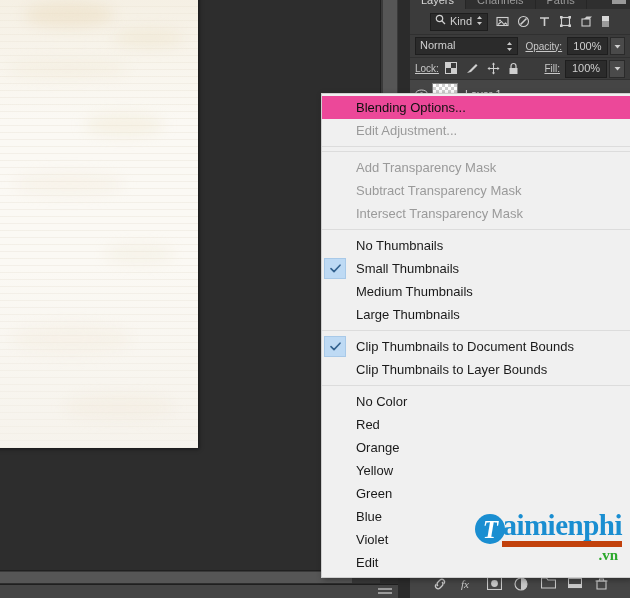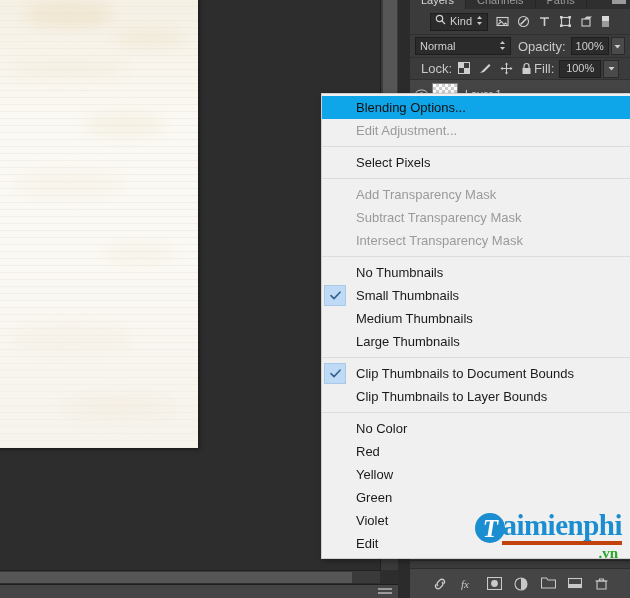--- a/index.html
+++ b/index.html
@@ -105,43 +105,43 @@
   }
 
   .panel-row {
     position: absolute; left: 0;
     width: 220px;
     display: flex; align-items: center;
     border-bottom: 1px solid #303030;
   }
   .row-filter { top: 9px;  height: 26px; padding: 0 20px; }
   .row-blend  { top: 35px; height: 23px; padding: 0 5px; }
-  .row-lock   { top: 58px; height: 22px; padding: 0 11px; }
+  .row-lock   { top: 58px; height: 22px; padding: 0 5px; }
 
   .field {
     background: #2b2b2b;
     border: 1px solid #1e1e1e;
     color: #cfcfcf;
     height: 18px; line-height: 17px;
     display: flex; align-items: center;
     font-size: 11px;
     padding: 0 4px;
   }
   .kind-field { width: 74px; justify-content: flex-start; gap: 4px; }
   .kind-stepper { margin-left: auto; font-size: 8px; line-height: 8px; color:#c0c0c0; text-align:center;}
-  .blend-field { width: 108px; }
+  .blend-field { width: 108px; align-items: flex-end; }
   .blend-stepper { margin-left: auto; font-size: 8px; line-height: 8px; color:#c0c0c0; text-align:center;}
   .num-field { width: 42px; justify-content: center; }
   .mini-arrow {
     width: 16px; height: 18px; margin-left: 2px;
     background: #4a4a4a; border: 1px solid #2a2a2a;
     display: flex; align-items: center; justify-content: center;
     font-size: 7px; color: #d0d0d0;
   }
-  .lbl { font-size: 13px; color: #c8c8c8; }
+  .lbl { font-size: 10px; color: #c8c8c8; text-decoration: underline; }
   .filter-icons { display: flex; align-items: center; gap: 8px; margin-left: 8px; color: #cfcfcf; }
   .lock-icons { display: flex; align-items: center; gap: 8px; margin-left: 6px; color: #cfcfcf; }
   .ic { width: 13px; height: 13px; display: inline-block; }
 
   .layer-row {
     position: absolute; left: 0; top: 80px;
     width: 220px; height: 28px;
     background: #454545;
     display: flex; align-items: center;
     border-bottom: 1px solid #2f2f2f;
@@ -188,21 +188,21 @@
     font-size: 13px;
     color: #1a1a1a;
   }
   .mi {
     position: relative;
     height: 23px; line-height: 23px;
     padding-left: 34px;
     white-space: nowrap;
   }
   .mi.disabled { color: #9a9a9a; }
-  .mi.selected { background: #0ea5e9; color: #101010; }
+  .mi.selected { background: #ec4899; color: #101010; }
   .mi .check {
     position: absolute; left: 2px; top: 1px;
     width: 22px; height: 21px;
     background: #bedaf4;
     border: 1px solid #a8c9e8;
     display: flex; align-items: center; justify-content: center;
   }
   .mi .check svg { display:block; }
   .sep { height: 1px; background: #dcdcdc; margin: 4px 0 4px 0; }
 
@@ -223,21 +223,21 @@
     display: flex; align-items: center; justify-content: center;
     line-height: 1;
   }
   .wm-text {
     font-family: "Liberation Serif", serif;
     font-size: 29px; font-weight: bold;
     color: #1a8ed1;
     letter-spacing: -0.5px;
     margin-left: -3px;
     line-height: 1;
-    border-bottom: 4px solid #c2410c;
+    border-bottom: 6px solid #c2410c;
     padding-bottom: 1px;
   }
   .wm-tld {
     font-family: "Liberation Serif", serif;
     font-size: 15px; font-weight: bold;
     color: #2aa82a;
     margin-top: 1px; margin-right: 4px;
     line-height: 1;
   }
 </style>
@@ -454,21 +454,20 @@
             <path d="M0.5 4 H12.5 M4.5 4 V2 H8.5 V4" fill="none" stroke="#c9c9c9" stroke-width="1.1"></path>
           </svg>
       </span>
     </div>
   </div>
 
   <div class="ctx-menu" id="ctx-menu">
       <div class="mi selected"><span>Blending Options...</span></div>
       <div class="mi disabled"><span>Edit Adjustment...</span></div>
       <div class="sep"></div>
-      <div class="mi"><span>Select Pixels</span></div>
       <div class="sep"></div>
       <div class="mi disabled"><span>Add Transparency Mask</span></div>
       <div class="mi disabled"><span>Subtract Transparency Mask</span></div>
       <div class="mi disabled"><span>Intersect Transparency Mask</span></div>
       <div class="sep"></div>
       <div class="mi"><span>No Thumbnails</span></div>
       <div class="mi"><span class="check">
           <svg width="11" height="9" viewBox="0 0 11 9">
             <path d="M1 4.6 L4 7.6 L10 1.2" fill="none" stroke="#33628f" stroke-width="1.6" stroke-linecap="round" stroke-linejoin="round"></path>
           </svg>
@@ -478,22 +477,24 @@
       <div class="sep"></div>
       <div class="mi"><span class="check">
           <svg width="11" height="9" viewBox="0 0 11 9">
             <path d="M1 4.6 L4 7.6 L10 1.2" fill="none" stroke="#33628f" stroke-width="1.6" stroke-linecap="round" stroke-linejoin="round"></path>
           </svg>
         </span><span>Clip Thumbnails to Document Bounds</span></div>
       <div class="mi"><span>Clip Thumbnails to Layer Bounds</span></div>
       <div class="sep"></div>
       <div class="mi"><span>No Color</span></div>
       <div class="mi"><span>Red</span></div>
+      <div class="mi"><span>Orange</span></div>
       <div class="mi"><span>Yellow</span></div>
       <div class="mi"><span>Green</span></div>
+      <div class="mi"><span>Blue</span></div>
       <div class="mi"><span>Violet</span></div>
       <div class="mi"><span>Edit</span></div>
     </div>
 
   <div class="watermark">
     <div class="wm-main">
       <span class="wm-circle">T</span>
       <span class="wm-text">aimienphi</span>
     </div>
     <span class="wm-tld">.vn</span>

